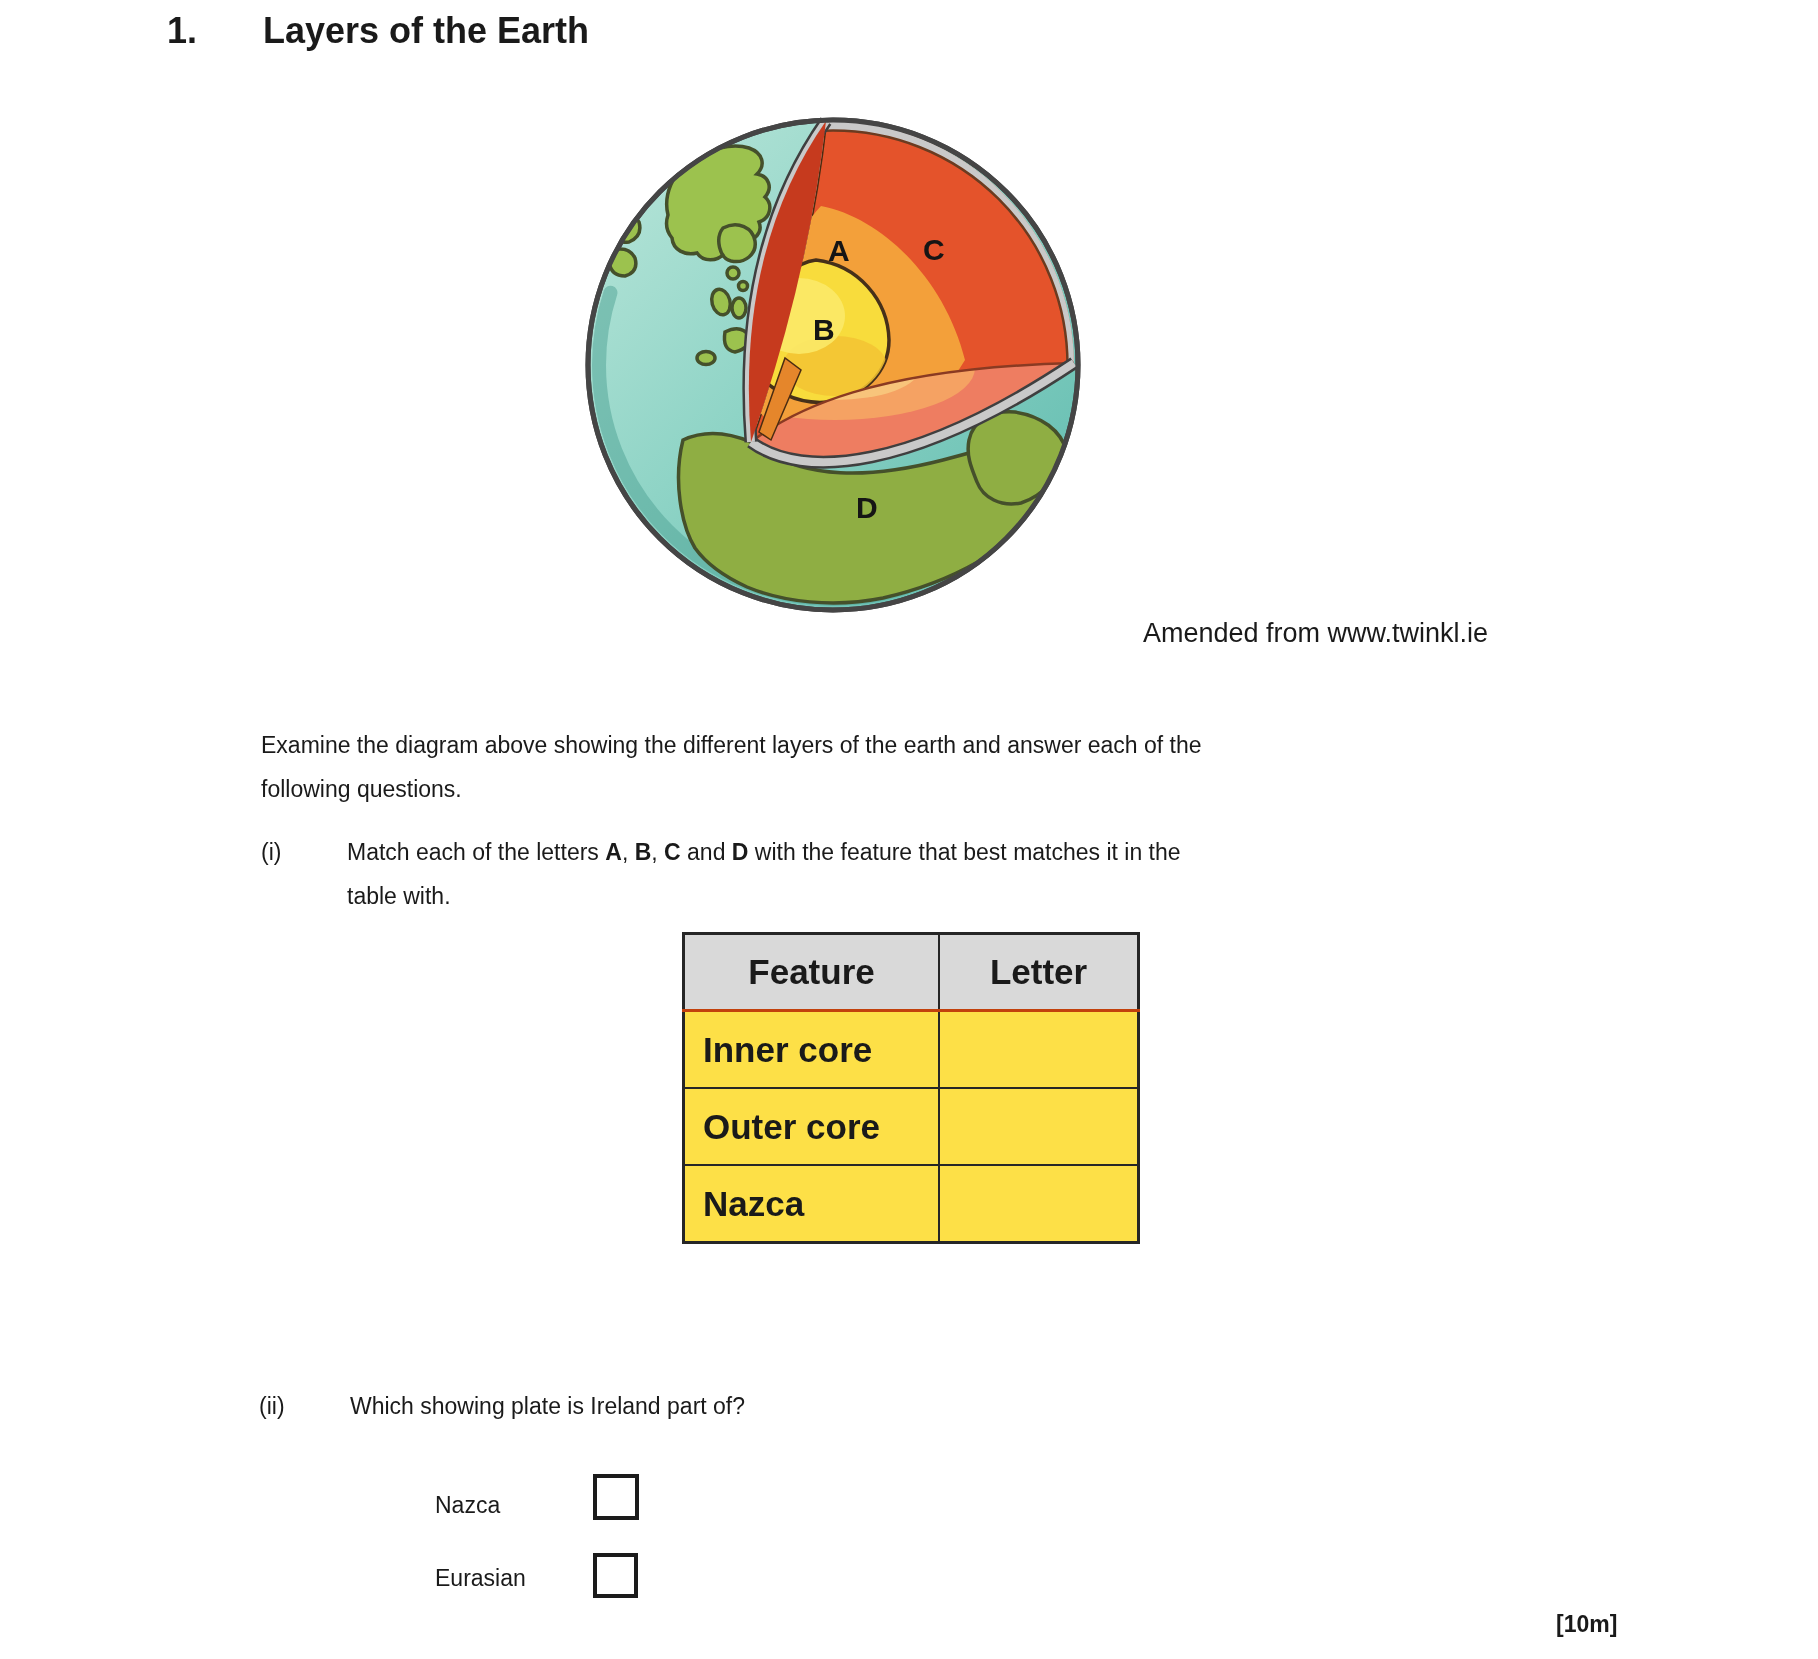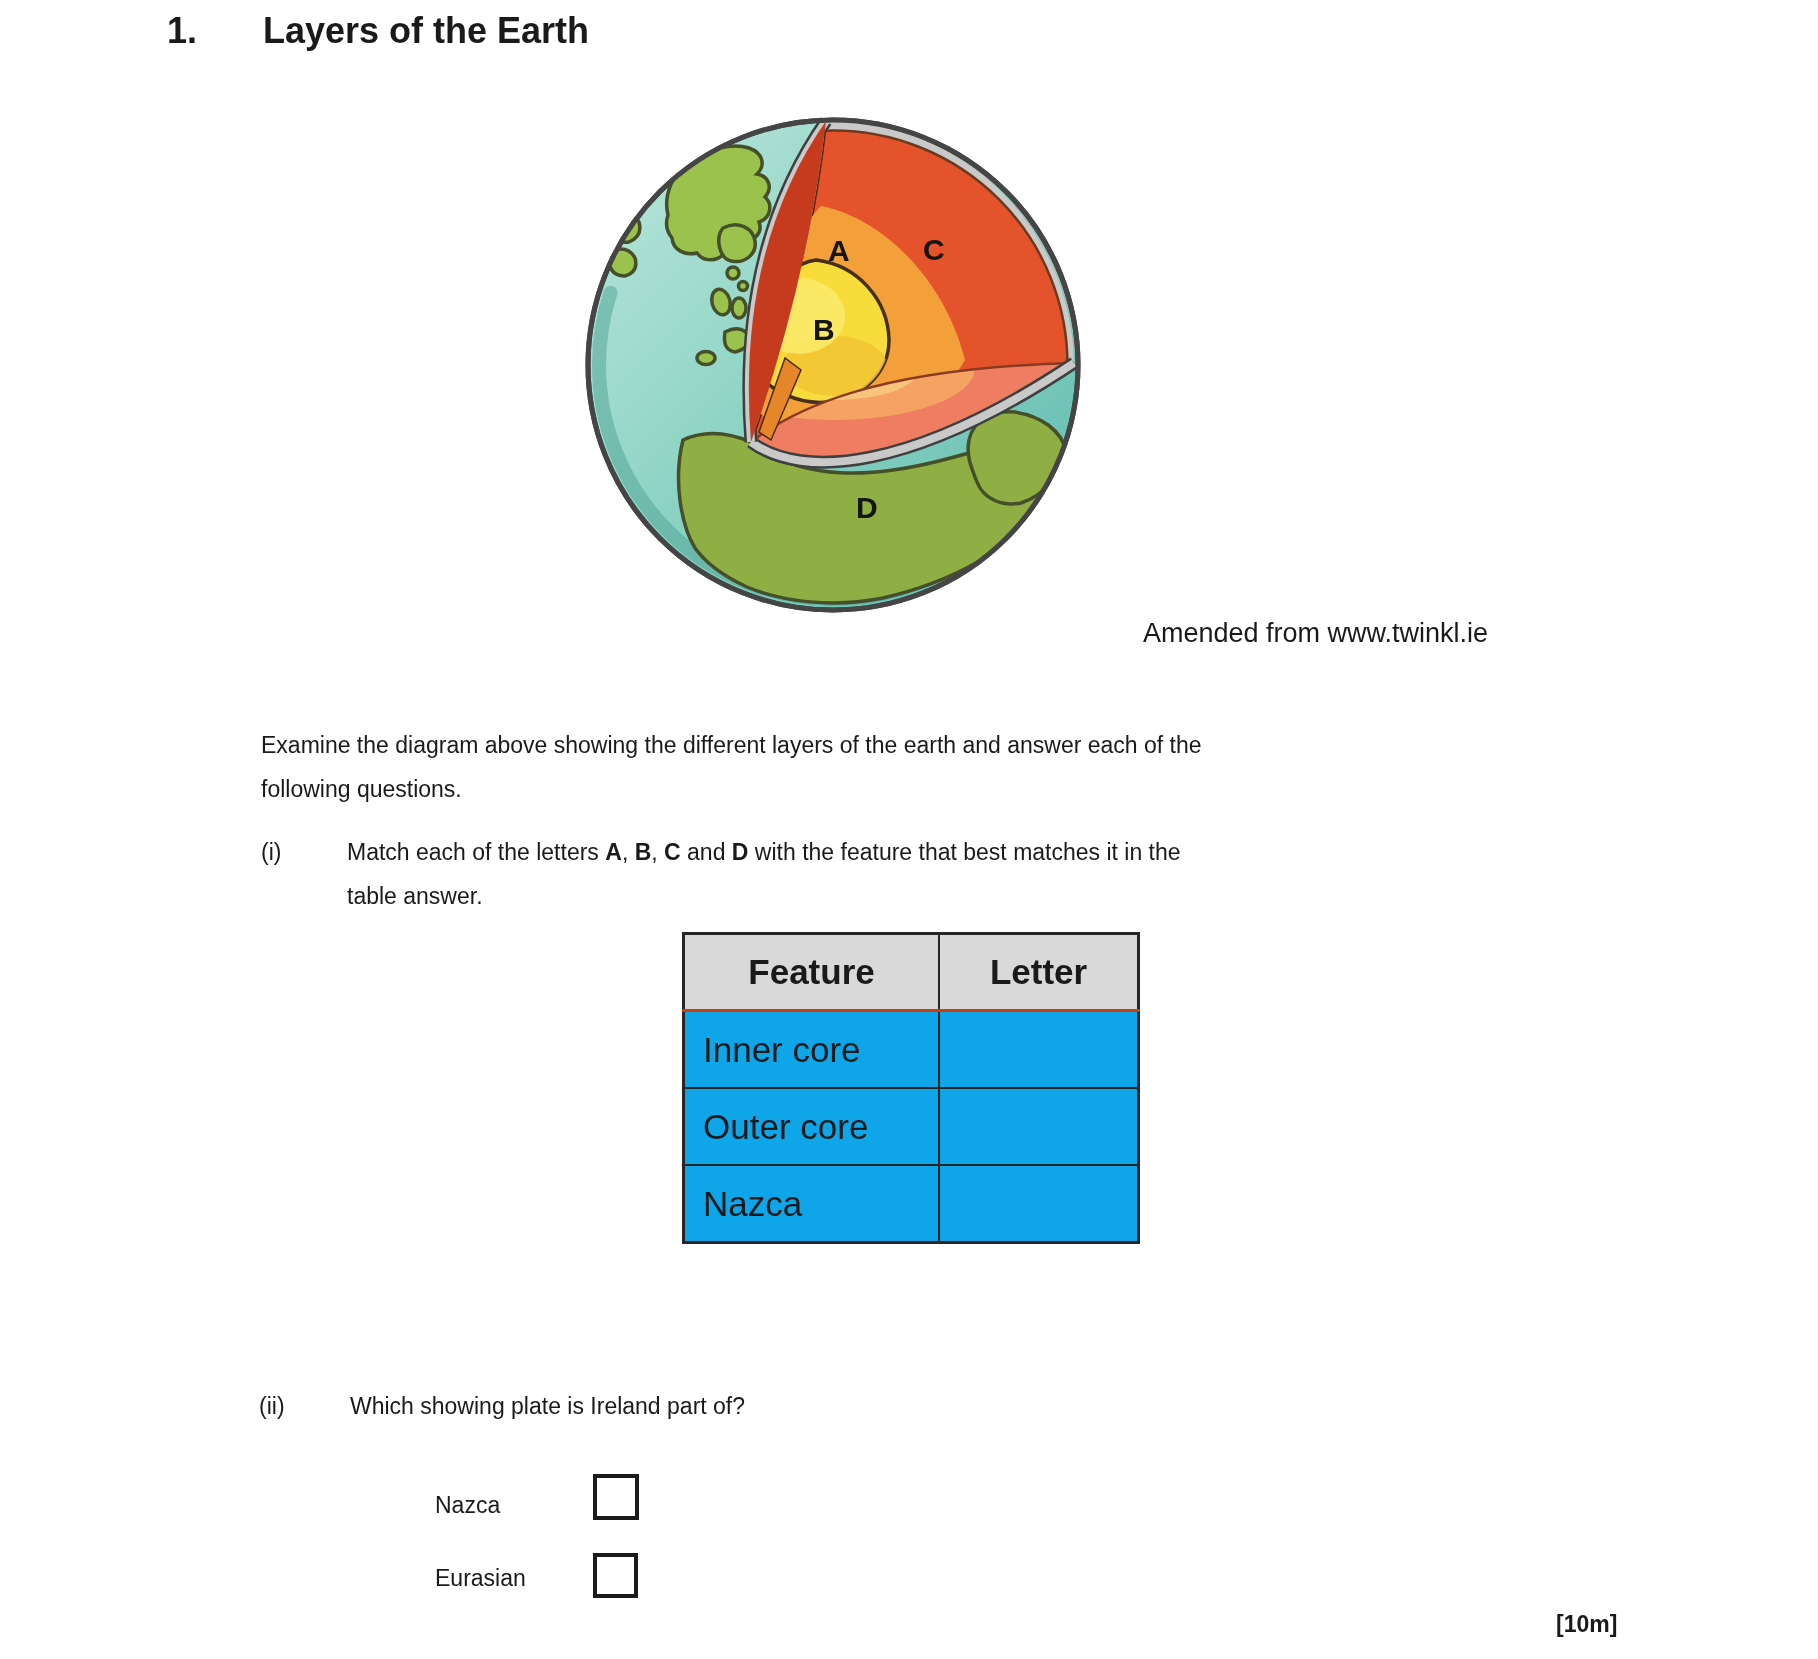--- a/index.html
+++ b/index.html
@@ -15,21 +15,21 @@
   
   table.answer{border-collapse:collapse;table-layout:fixed;}
   table.answer td,table.answer th{
     border:2px solid #262626;font-size:35px;font-weight:normal;
     padding:0 0 0 18px;text-align:left;vertical-align:middle;color:#1a1a1a;
   }
   table.answer th{
     background:#d9d9d9;font-weight:bold;text-align:center;padding:0;
     height:74px;border-bottom:3px solid #c2410c;
   }
-  table.answer td{height:75px;background:#0ea5e9;}
+  table.answer td{height:75px;background:#fde047;font-weight:bold;}
   table.answer{border:3px solid #262626;}
   .col-feature{width:253px;}
   .col-letter{width:197px;}
   
   .tickbox{position:absolute;border:4px solid #1b1b1b;background:#ffffff;}
   .svgwrap{position:absolute;left:573px;top:110px;width:520px;height:510px;}
 </style>
 </head>
 <body>
 
@@ -128,21 +128,21 @@
     </svg>
   </div>
 
   <div class="abs fs-small" style="left:1143px;top:616px;">Amended from www.twinkl.ie</div>
 
   <div class="abs fs-body" style="left:261px;top:723px;">Examine the diagram above showing the different layers of the earth and answer each of the</div>
   <div class="abs fs-body" style="left:261px;top:767px;">following questions.</div>
 
   <div class="abs fs-body" style="left:261px;top:830px;">(i)</div>
   <div class="abs fs-body" style="left:347px;top:830px;"><span>Match each of the letters </span><span class="bold">A</span><span>, </span><span class="bold">B</span><span>, </span><span class="bold">C</span><span> and </span><span class="bold">D</span><span> with the feature that best matches it in the</span></div>
-  <div class="abs fs-body" style="left:347px;top:874px;">table answer.</div>
+  <div class="abs fs-body" style="left:347px;top:874px;">table with.</div>
 
   <table class="answer" style="position:absolute;left:682px;top:932px;">
     <tbody>
         <tr>
       <th class="col-feature">Feature</th>
       <th class="col-letter">Letter</th>
     </tr>
     <tr>
       <td>Inner core</td>
       <td></td>

